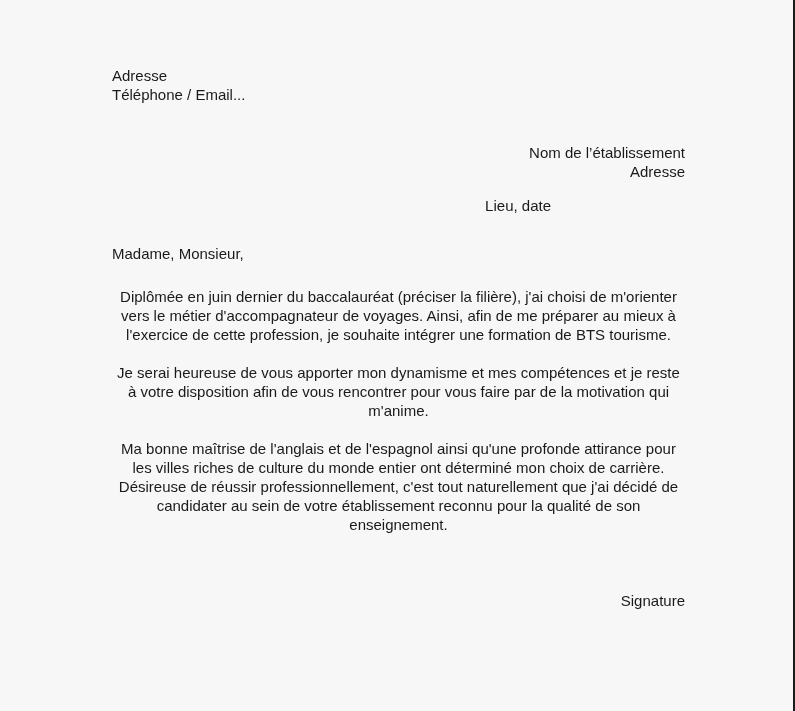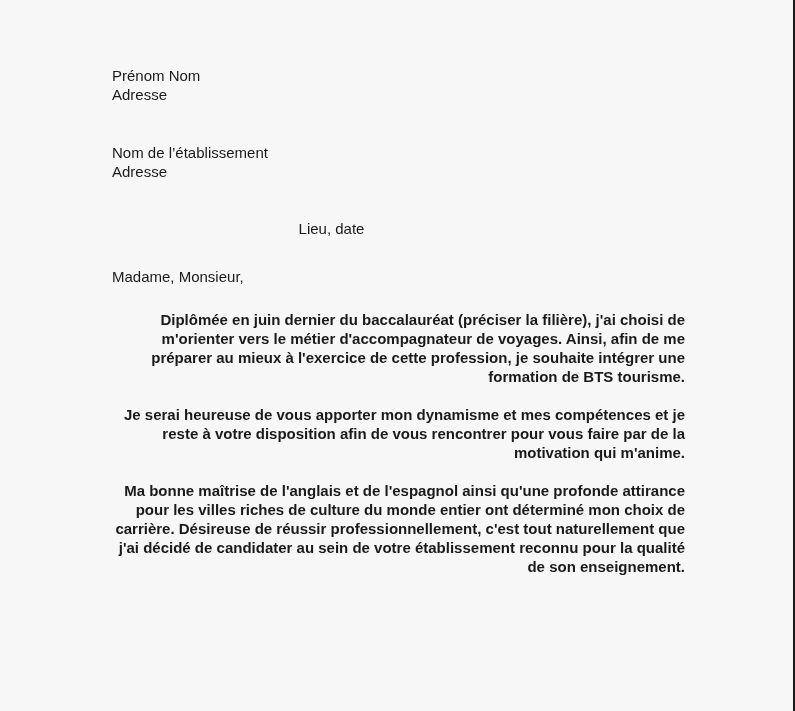--- a/index.html
+++ b/index.html
@@ -31,73 +31,75 @@
     line-height: 19px;
     color: #1a1a1a;
   }
   .sender-block {
     margin: 0 0 39px 0;
   }
   .sender-line {
     white-space: pre;
   }
   .recipient-block {
-    text-align: left;
-    margin: 0 0 38px 0;
+    text-align: right;
+    margin: 0 0 15px 0;
   }
   .recipient-line {
     white-space: pre;
   }
   .date-line {
-    text-align: center;
+    text-align: right;
     margin: 0 0 29px 0;
     padding-right: 134px;
     white-space: pre;
   }
   .salutation {
     margin: 0 0 24px 0;
     white-space: pre;
   }
   .body-par {
     margin: 0 0 19px 0;
-    text-align: right;
-    font-weight: bold;
+    text-align: center;
   }
   .closing-par {
     margin: 0 0 19px 0;
   }
   .signature-block {
     text-align: right;
     margin: 57px 0 0 0;
   }
   .signature-line {
     white-space: pre;
   }
 </style>
 </head>
 <body>
 
 <div class="page">
 
   <div class="letter">
 
     <div class="sender-block">
-      <div class="sender-line">Prénom Nom</div>
       <div class="sender-line">Adresse</div>
+      <div class="sender-line">Téléphone / Email...</div>
     </div>
 
     <div class="recipient-block">
       <div class="recipient-line">Nom de l’établissement</div>
       <div class="recipient-line">Adresse</div>
     </div>
 
     <div class="date-line">Lieu, date</div>
 
     <div class="salutation">Madame, Monsieur,</div>
 
     <p class="body-par">Diplômée en juin dernier du baccalauréat (préciser la filière), j'ai choisi de m'orienter vers le métier d'accompagnateur de voyages. Ainsi, afin de me préparer au mieux à l'exercice de cette profession, je souhaite intégrer une formation de BTS tourisme.</p>
     <p class="body-par">Je serai heureuse de vous apporter mon dynamisme et mes compétences et je reste à votre disposition afin de vous rencontrer pour vous faire par de la motivation qui m'anime.</p>
     <p class="body-par">Ma bonne maîtrise de l'anglais et de l'espagnol ainsi qu'une profonde attirance pour les villes riches de culture du monde entier ont déterminé mon choix de carrière. Désireuse de réussir professionnellement, c'est tout naturellement que j'ai décidé de candidater au sein de votre établissement reconnu pour la qualité de son enseignement.</p>
 
+    <div class="signature-block">
+      <div class="signature-line">Signature</div>
+    </div>
 
   </div>
 
 </div>
 
 </body></html>

